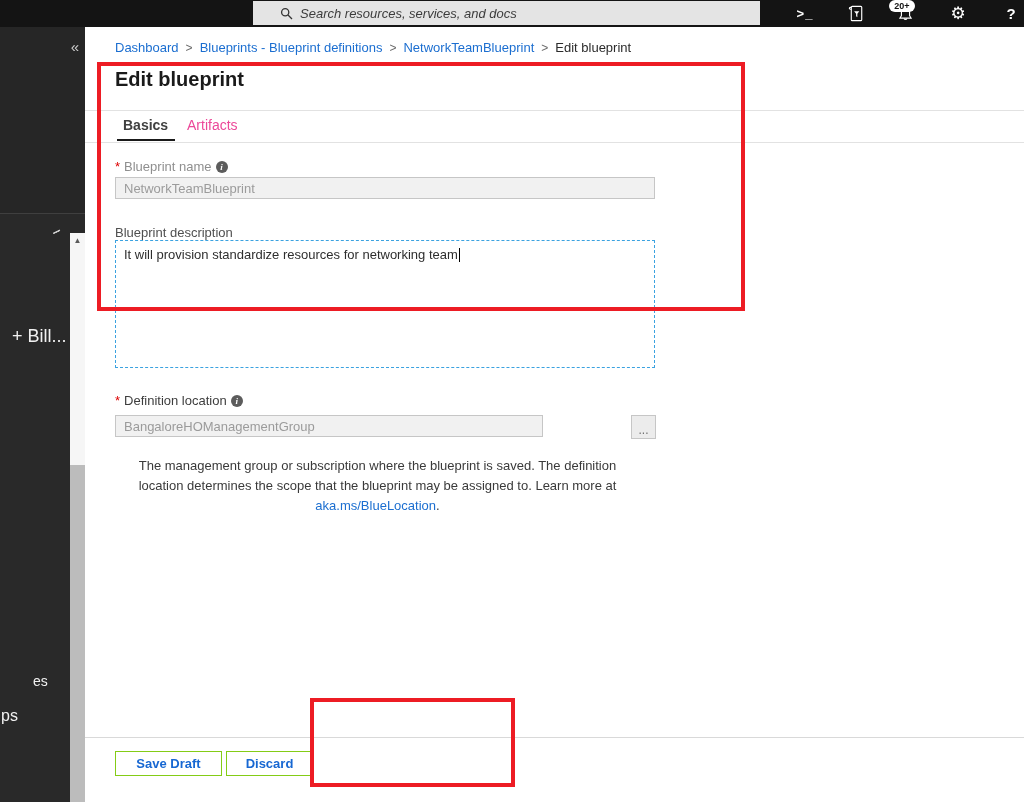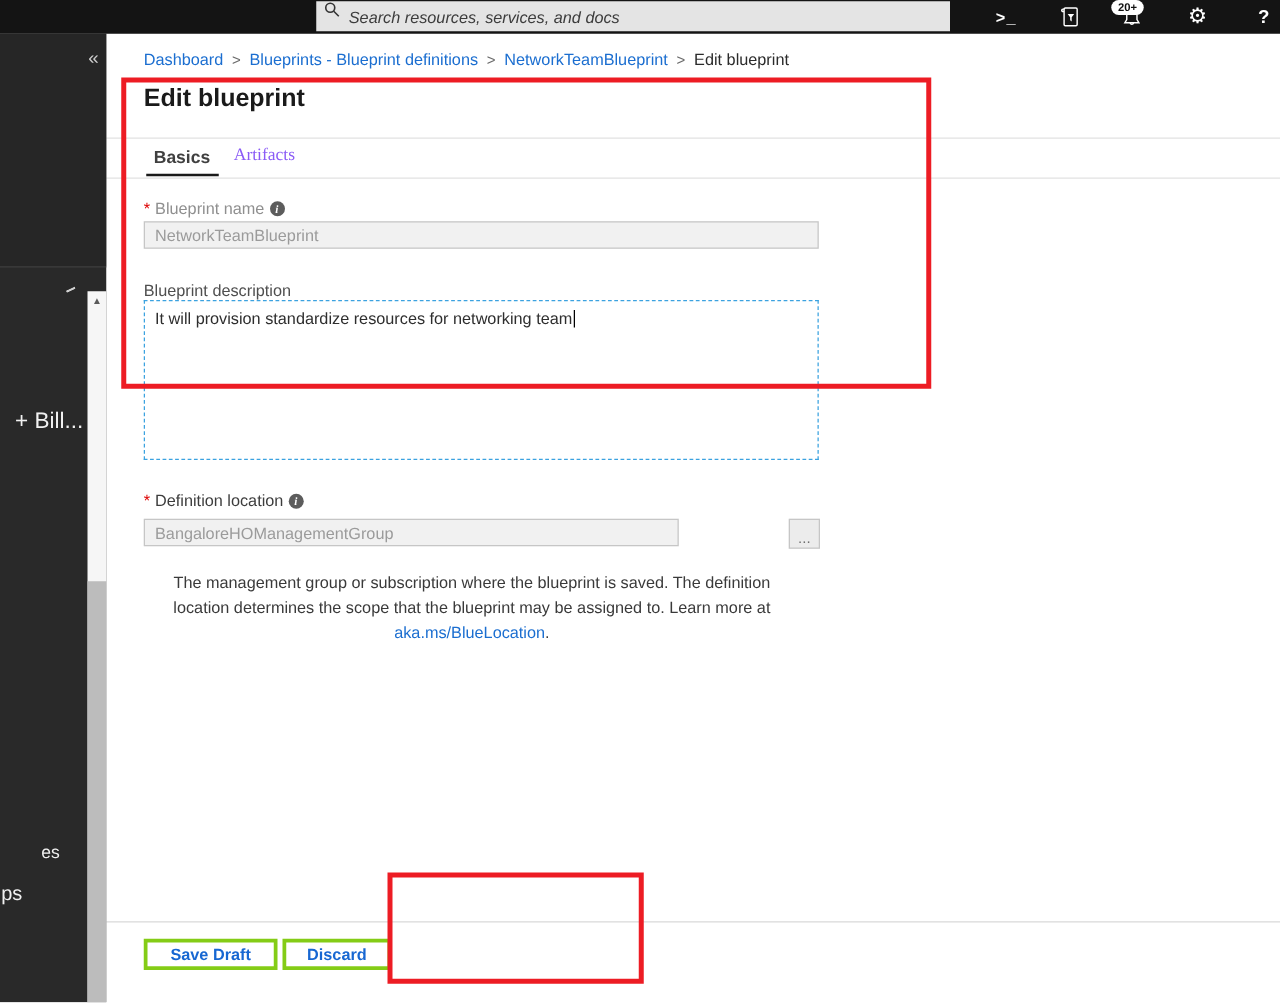--- a/index.html
+++ b/index.html
@@ -6,21 +6,21 @@
   html,body { background:#fff; }
   body { font-family:"Liberation Sans", sans-serif; }
   #screen {
     position:relative; width:1024px; height:802px; background:#fff;
     overflow:hidden;
   }
   
   .topbar { position:absolute; left:0; top:0; width:1024px; height:27px; background:#141414; z-index:10; }
   .searchbox {
     position:absolute; left:253px; top:1px; width:507px; height:24px;
-    background:#e4e4e4; display:flex; padding-left:6px; gap:7px;
+    background:#e4e4e4; display:flex; align-items:center; padding-left:27px; gap:7px;
   }
   .searchbox input {
     flex:1; border:none; outline:none; background:transparent;
     font-family:"Liberation Sans", sans-serif; font-size:13px; font-style:italic; color:#3c3c3c;
   }
   .searchbox input::placeholder { color:#3c3c3c; font-style:italic; opacity:1; }
   .tb-icon { position:absolute; top:0; height:27px; display:flex; align-items:center; justify-content:center; color:#fff; cursor:pointer; }
   .cloudshell { left:788px; width:34px; font-size:13px; font-weight:bold; letter-spacing:1px; }
   .dirfilter  { left:843px; width:26px; }
   .bell       { left:891px; width:28px; }
@@ -51,21 +51,21 @@
   .breadcrumb { position:absolute; left:30px; top:13px; font-size:13px; display:flex; gap:7px; align-items:center; white-space:nowrap; }
   .bc-link { color:#1b6ed0; cursor:pointer; text-decoration:none; }
   .bc-sep { color:#6b6b6b; font-size:12px; }
   .bc-current { color:#2b2b2b; }
   .page-title { position:absolute; left:30px; top:41px; font-size:20px; font-weight:bold; color:#1a1a1a; }
   .divider { position:absolute; left:0; width:939px; height:1px; background:#e2e2e2; }
   .divider1 { top:83px; }
   .divider2 { top:115px; }
   .tab { position:absolute; top:90px; font-size:14px; cursor:pointer; }
   .tab-basics { left:38px; color:#404040; font-weight:bold; }
-  .tab-artifacts { left:102px; color:#8b5cf6;font-family:Liberation Serif, serif; }
+  .tab-artifacts { left:102px; color:#ec4899; }
   .tab-underline { position:absolute; left:32px; top:112px; width:58px; height:2px; background:#1a1a1a; }
   .field-label { position:absolute; left:30px; font-size:13px; display:flex; align-items:center; gap:4px; }
   .req-star { color:#dd0000; font-size:13px; }
   .lbl-muted { color:#8f8f8f; }
   .lbl-dark { color:#3d3d3d; }
   .info-icon {
     display:inline-flex; width:12px; height:12px; border-radius:50%; background:#5c5c5c;
     color:#fff; font-size:9px; font-style:italic; font-weight:bold;
     align-items:center; justify-content:center; font-family:"Liberation Serif", serif; cursor:pointer;
   }
@@ -89,21 +89,21 @@
     background:#ececec; border:1px solid #c6c6c6; color:#6f6f6f; font-size:12px;
     display:flex; align-items:flex-end; justify-content:center; padding-bottom:5px; line-height:0.4; cursor:pointer;
   }
   .help-text { position:absolute; left:30px; top:429px; width:525px; font-size:13px; color:#3a3a3a; line-height:20px;text-align:center; }
   .help-link { color:#1b6ed0; cursor:pointer; }
   .footer-divider { position:absolute; left:0; top:710px; width:939px; height:1px; background:#d9d9d9; }
   .btn {
     position:absolute; top:724px; height:25px; font-family:"Liberation Sans", sans-serif;
     font-size:13px; font-weight:bold; cursor:pointer; display:flex; align-items:center; justify-content:center;
   }
-  .btn-outline { background:#fff; border:3px solid #84cc16; color:#1767d2; }
+  .btn-outline { background:#fff; border:1px solid #84cc16; color:#1767d2; }
   .btn-save { left:30px; width:107px; }
   .btn-discard { left:141px; width:87px; }
   .btn-next { left:234px; width:143px; background:#1a67c2; border:1px solid #1a67c2; color:#fff; }
   
   .annot { position:absolute; border:4px solid #ed1c24; background:transparent; z-index:60; pointer-events:none; }
   .annot1 { left:97px; top:62px; width:648px; height:249px; }
   .annot2 { left:310px; top:698px; width:205px; height:89px; }
 </style>
 </head>
 <body>

